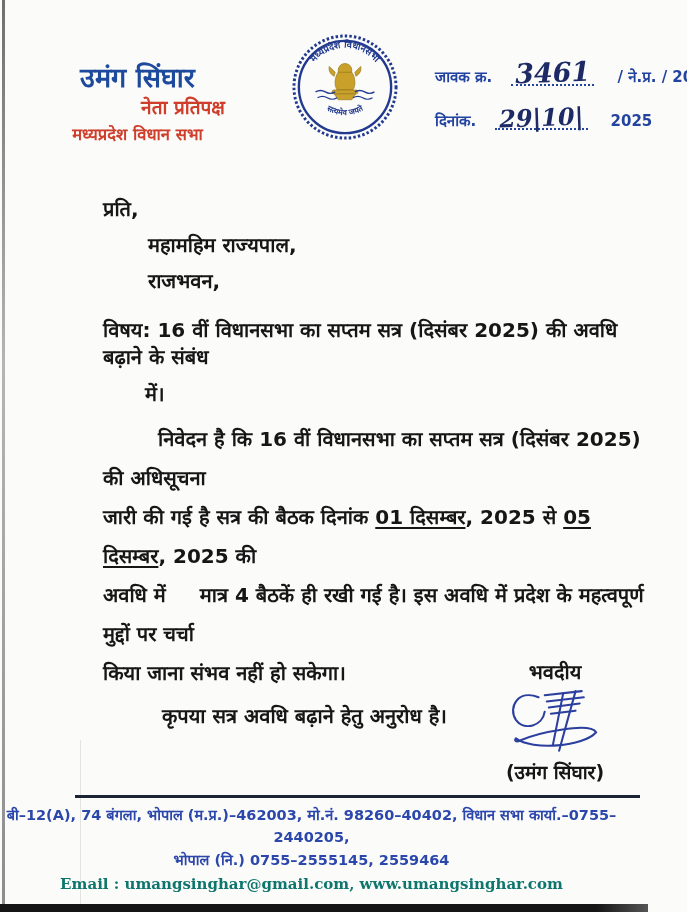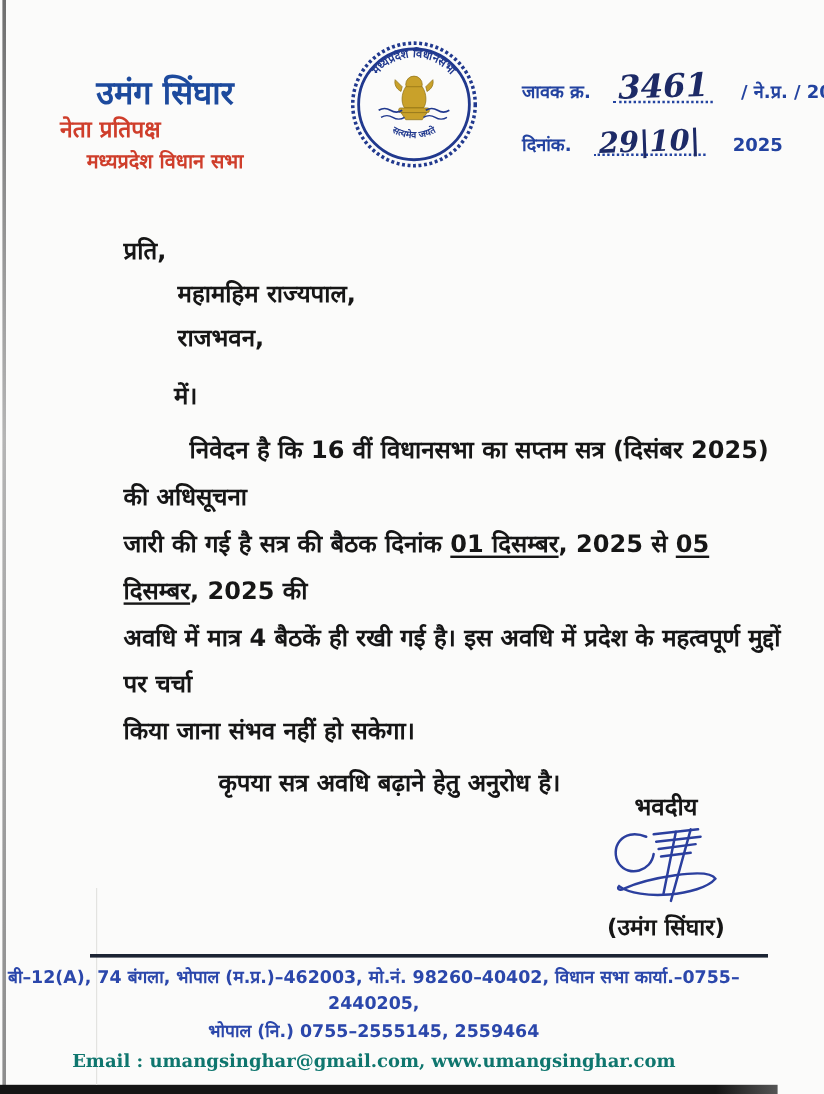--- a/index.html
+++ b/index.html
@@ -12,21 +12,21 @@
   
   .edge-left{position:absolute;left:2px;top:0;bottom:0;width:3px;
     background:linear-gradient(180deg,#6f6f6f,#b5b5b5 40%,#8c8c8c);}
   .edge-bottom{position:absolute;left:0;bottom:0;height:8px;width:648px;
     background:linear-gradient(90deg,#151515 0 92%,#555);}
   .crease{position:absolute;left:80px;top:740px;bottom:8px;width:1px;background:#e3e3e0;}
 
   
   .lh-name{position:absolute;left:50px;top:58px;width:175px;text-align:center;
     font-size:27px;font-weight:700;color:#1d4a9d;}
-  .lh-desig{position:absolute;left:50px;top:94px;width:175px;text-align:left;
+  .lh-desig{position:absolute;left:50px;top:94px;width:175px;text-align:right;
     font-size:19px;font-weight:700;color:#cf3e2b;}
   .lh-org{position:absolute;left:40px;top:122px;width:195px;text-align:center;
     font-size:16.5px;font-weight:700;color:#cf3e2b;}
   .emblem{position:absolute;left:291px;top:33px;width:108px;height:108px;}
 
   
   .ref{position:absolute;left:435px;top:55px;width:240px;color:#2343a0;font-size:15px;font-weight:700;}
   .ref-row{display:flex;align-items:flex-end;margin-bottom:16px;white-space:nowrap;gap:19px;}
   .ref-label{color:#2343a0;}
   .hand{font-family:"DejaVu Serif","Liberation Serif",serif;
@@ -41,22 +41,22 @@
     font-size:20px;font-weight:700;line-height:1.35;color:#161616;}
   .to-block{margin-bottom:14px;}
   .to-indent{margin-left:45px;margin-top:9px;}
   .subject{margin-top:22px;}
   .subject .l2{margin-left:42px;margin-top:10px;}
   .salutation{margin-top:30px;}
   .para{margin-top:12px;}
   .para .pline{margin-top:0;line-height:39px;}
   .indent1{ text-indent:55px;}
   .bu{font-weight:800;text-decoration:underline;text-underline-offset:3px;}
-  .b{font-weight:800;}
-  .request{margin-top:10px;margin-left:79px;}
+  .b{font-weight:800;margin-left:27px;}
+  .request{margin-top:10px;margin-left:59px;}
 
   
   .closing{position:absolute;left:470px;top:658px;width:170px;text-align:center;
     font-size:20px;font-weight:700;color:#161616;}
   .sig{width:110px;height:72px;margin:2px auto 0 auto;display:block;}
   .signatory{font-size:19px;}
 
   
   .sep{position:absolute;left:75px;top:795px;width:565px;height:3px;background:#1c2433;}
   .footer{position:absolute;left:0;top:804px;width:623px;text-align:center;
@@ -120,20 +120,21 @@
   </div>
 
   <div class="letter">
     <div class="to-block">
       <div>प्रति,</div>
       <div class="to-indent">महामहिम राज्यपाल,</div>
       <div class="to-indent">राजभवन,</div>
     </div>
 
     <div class="subject">
+      <div>विषय: 16 वीं विधानसभा का सप्तम सत्र (दिसंबर 2025) की अवधि बढ़ाने के संबंध</div>
       <div class="l2">में।</div>
     </div>
 
 
     <div class="para">
       <div class="pline indent1">निवेदन है कि 16 वीं विधानसभा का सप्तम सत्र (दिसंबर 2025) की अधिसूचना</div>
       <div class="pline"><span>जारी की गई है सत्र की बैठक दिनांक </span><span class="bu">01 दिसम्बर</span><span>, 2025 से </span><span class="bu">05 दिसम्बर</span><span>, 2025 की</span></div>
       <div class="pline"><span>अवधि में </span><span class="b">मात्र 4 बैठकें</span><span> ही रखी गई है। इस अवधि में प्रदेश के महत्वपूर्ण मुद्दों पर चर्चा</span></div>
       <div class="pline">किया जाना संभव नहीं हो सकेगा।</div>
     </div>

